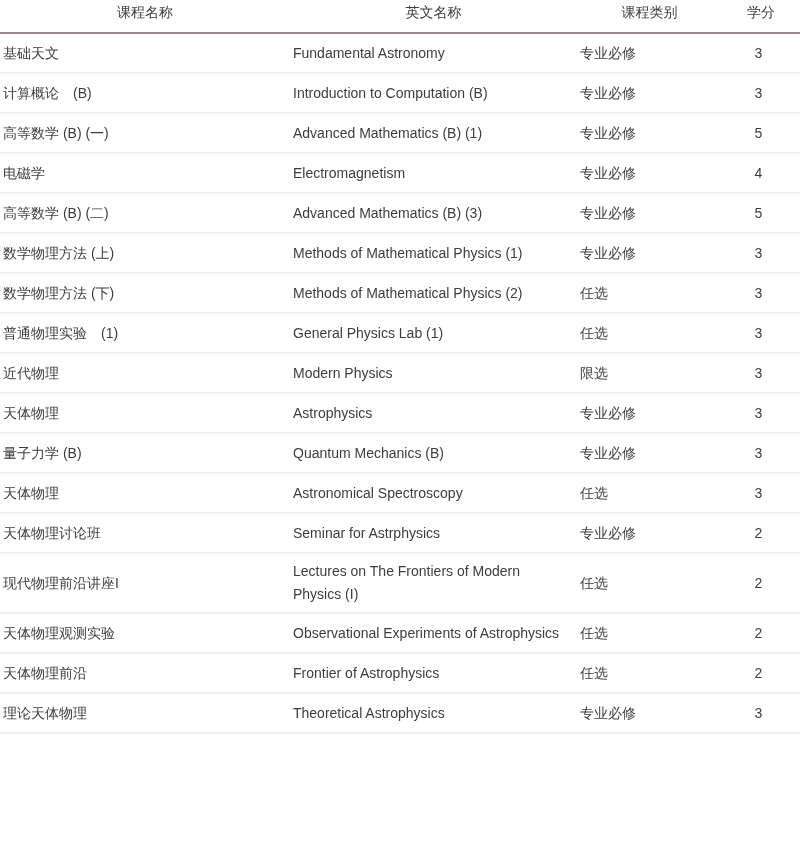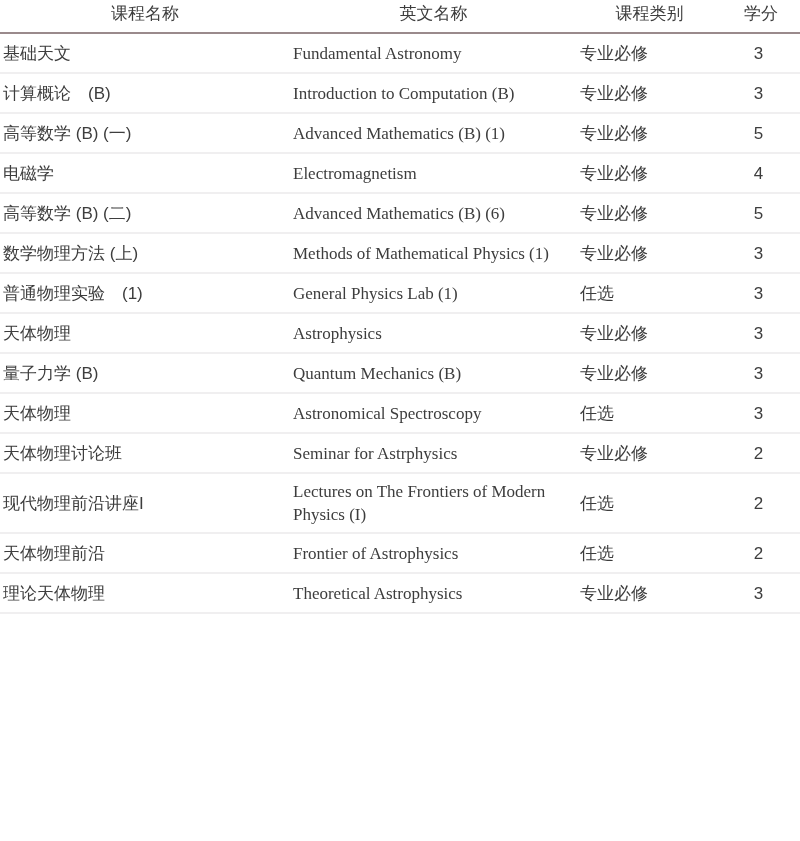--- a/index.html
+++ b/index.html
@@ -10,21 +10,21 @@
   body {
     width: 800px;
     font-family: "Liberation Sans", "DejaVu Sans", sans-serif;
     color: #3d3d3d;
     -webkit-font-smoothing: antialiased;
   }
   table.course-table {
     width: 800px;
     border-collapse: collapse;
     table-layout: fixed;
-    font-size: 17px;
+    font-size: 14px;
   }
   table.course-table th {
     font-weight: 400;
     text-align: center;
     height: 33px;
     box-sizing: border-box;
     vertical-align: middle;
     padding: 0 0 6px 0;
     border-bottom: 2px solid #9a8a8c;
     color: #3d3d3d;
@@ -32,21 +32,21 @@
   table.course-table td {
     height: 40px;
     box-sizing: border-box;
     vertical-align: middle;
     border-bottom: 2px solid #f0eff0;
     padding: 6px 8px 6px 3px;
     line-height: 23px;
     color: #3d3d3d;
   }
   td.col-name     { padding-left: 3px; }
-  td.col-english  { padding-left: 3px; font-family: Liberation Serif, serif; }
+  td.col-english  { padding-left: 3px; }
   td.col-category { padding-left: 4px; }
   td.col-credits  { text-align: center; padding-left: 0; padding-right: 4px; }
 </style>
 </head>
 <body>
 
 <table class="course-table">
   <colgroup>
     <col style="width:290px">
     <col style="width:287px">
@@ -81,34 +81,46 @@
         <td class="col-credits">5</td>
       </tr>
       <tr>
         <td class="col-name">电磁学</td>
         <td class="col-english">Electromagnetism</td>
         <td class="col-category">专业必修</td>
         <td class="col-credits">4</td>
       </tr>
       <tr>
         <td class="col-name">高等数学 (B) (二)</td>
-        <td class="col-english">Advanced Mathematics (B) (6)</td>
+        <td class="col-english">Advanced Mathematics (B) (3)</td>
         <td class="col-category">专业必修</td>
         <td class="col-credits">5</td>
       </tr>
       <tr>
         <td class="col-name">数学物理方法 (上)</td>
         <td class="col-english">Methods of Mathematical Physics (1)</td>
         <td class="col-category">专业必修</td>
         <td class="col-credits">3</td>
       </tr>
       <tr>
+        <td class="col-name">数学物理方法 (下)</td>
+        <td class="col-english">Methods of Mathematical Physics (2)</td>
+        <td class="col-category">任选</td>
+        <td class="col-credits">3</td>
+      </tr>
+      <tr>
         <td class="col-name">普通物理实验　(1)</td>
         <td class="col-english">General Physics Lab (1)</td>
         <td class="col-category">任选</td>
+        <td class="col-credits">3</td>
+      </tr>
+      <tr>
+        <td class="col-name">近代物理</td>
+        <td class="col-english">Modern Physics</td>
+        <td class="col-category">限选</td>
         <td class="col-credits">3</td>
       </tr>
       <tr>
         <td class="col-name">天体物理</td>
         <td class="col-english">Astrophysics</td>
         <td class="col-category">专业必修</td>
         <td class="col-credits">3</td>
       </tr>
       <tr>
         <td class="col-name">量子力学 (B)</td>
@@ -128,20 +140,26 @@
         <td class="col-category">专业必修</td>
         <td class="col-credits">2</td>
       </tr>
       <tr>
         <td class="col-name">现代物理前沿讲座I</td>
         <td class="col-english">Lectures on The Frontiers of Modern Physics (I)</td>
         <td class="col-category">任选</td>
         <td class="col-credits">2</td>
       </tr>
       <tr>
+        <td class="col-name">天体物理观测实验</td>
+        <td class="col-english">Observational Experiments of Astrophysics</td>
+        <td class="col-category">任选</td>
+        <td class="col-credits">2</td>
+      </tr>
+      <tr>
         <td class="col-name">天体物理前沿</td>
         <td class="col-english">Frontier of Astrophysics</td>
         <td class="col-category">任选</td>
         <td class="col-credits">2</td>
       </tr>
       <tr>
         <td class="col-name">理论天体物理</td>
         <td class="col-english">Theoretical Astrophysics</td>
         <td class="col-category">专业必修</td>
         <td class="col-credits">3</td>

